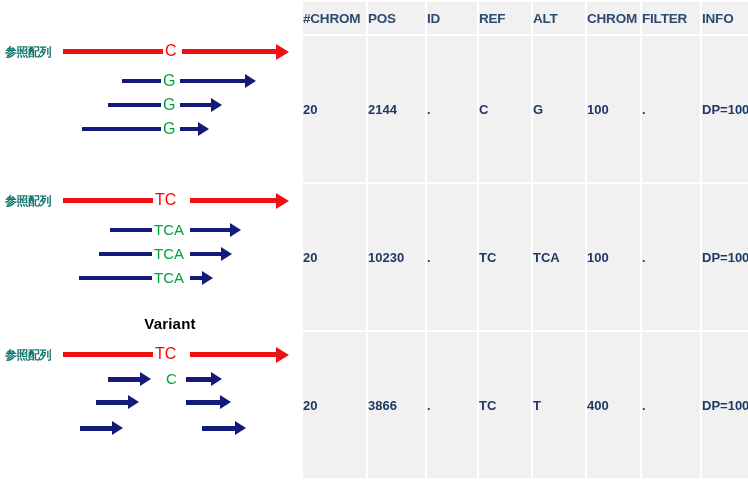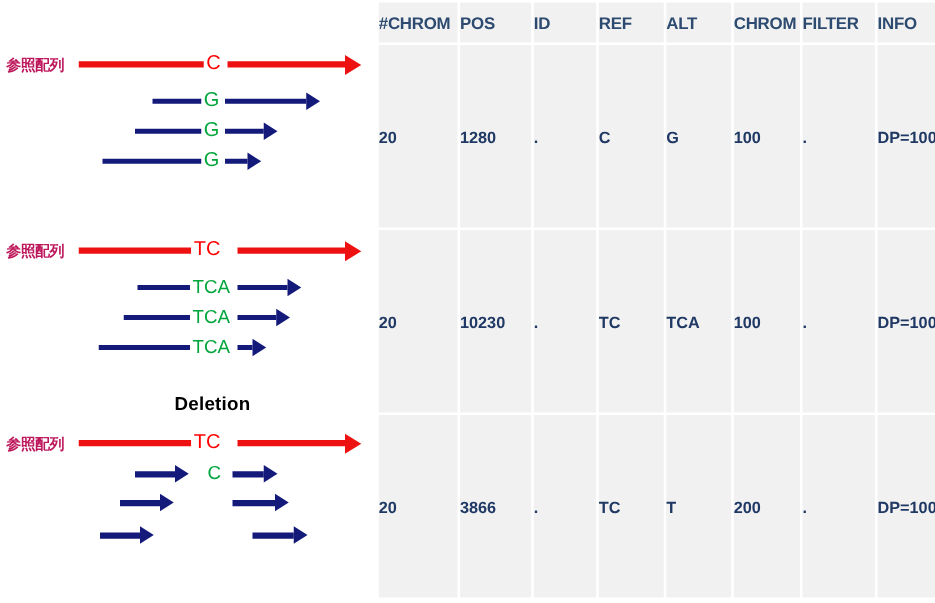--- a/index.html
+++ b/index.html
@@ -17,21 +17,21 @@
 
   .panel-title{
     position:absolute;
     font-size:15px;font-weight:bold;color:#000000;
     text-align:center;width:140px;
     letter-spacing:0.2px;
   }
 
   .ref-label{
     position:absolute;
-    font-size:12px;font-weight:bold;color:#be185d;
+    font-size:12px;font-weight:bold;color:#0f766e;
     white-space:nowrap;
     letter-spacing:-0.5px;
   }
 
   
   .bar{position:absolute;}
   .bar.red{background:#ee1111;}
   .bar.navy{background:#141a7a;}
 
   
@@ -155,21 +155,21 @@
     <div class="bar navy" style="left:99px;top:252px;width:54px;height:4px;"></div>
     <div class="bar navy" style="left:190px;top:252px;width:31px;height:4px;"></div>
     <div class="head navy" style="left:221px;top:247px;"></div>
     <div class="base alt small" style="left:152px;top:246px;">TCA</div>
 
     <div class="bar navy" style="left:79px;top:276px;width:74px;height:4px;"></div>
     <div class="bar navy" style="left:190px;top:276px;width:12px;height:4px;"></div>
     <div class="head navy" style="left:202px;top:271px;"></div>
     <div class="base alt small" style="left:152px;top:270px;">TCA</div>
 
-    <div class="panel-title" style="left:100px;top:315px;">Deletion</div>
+    <div class="panel-title" style="left:100px;top:315px;">Variant</div>
 
     <div class="ref-label" style="left:5px;top:347px;">参照配列</div>
 
     <div class="bar red" style="left:63px;top:352px;width:90px;height:5px;"></div>
     <div class="bar red" style="left:190px;top:352px;width:86px;height:5px;"></div>
     <div class="head red" style="left:276px;top:346.5px;"></div>
     <div class="base ref" style="left:153px;top:346px;">TC</div>
 
     <div class="bar navy" style="left:108px;top:377px;width:32px;height:5px;"></div>
     <div class="head navy" style="left:140px;top:372px;"></div>
@@ -209,21 +209,21 @@
           <th>REF</th>
           <th>ALT</th>
           <th>CHROM</th>
           <th>FILTER</th>
           <th>INFO</th>
         </tr>
       </thead>
       <tbody>
         <tr>
           <td>20</td>
-          <td>1280</td>
+          <td>2144</td>
           <td>.</td>
           <td class="ref-cell">C</td>
           <td class="alt-cell">G</td>
           <td>100</td>
           <td>.</td>
           <td>DP=100</td>
         </tr>
         <tr>
           <td>20</td>
           <td>10230</td>
@@ -233,21 +233,21 @@
           <td>100</td>
           <td>.</td>
           <td>DP=100</td>
         </tr>
         <tr>
           <td>20</td>
           <td>3866</td>
           <td>.</td>
           <td class="ref-cell">TC</td>
           <td class="alt-cell">T</td>
-          <td>200</td>
+          <td>400</td>
           <td>.</td>
           <td>DP=100</td>
         </tr>
       </tbody>
     </table>
   </div>
 
 
 </div>
 

